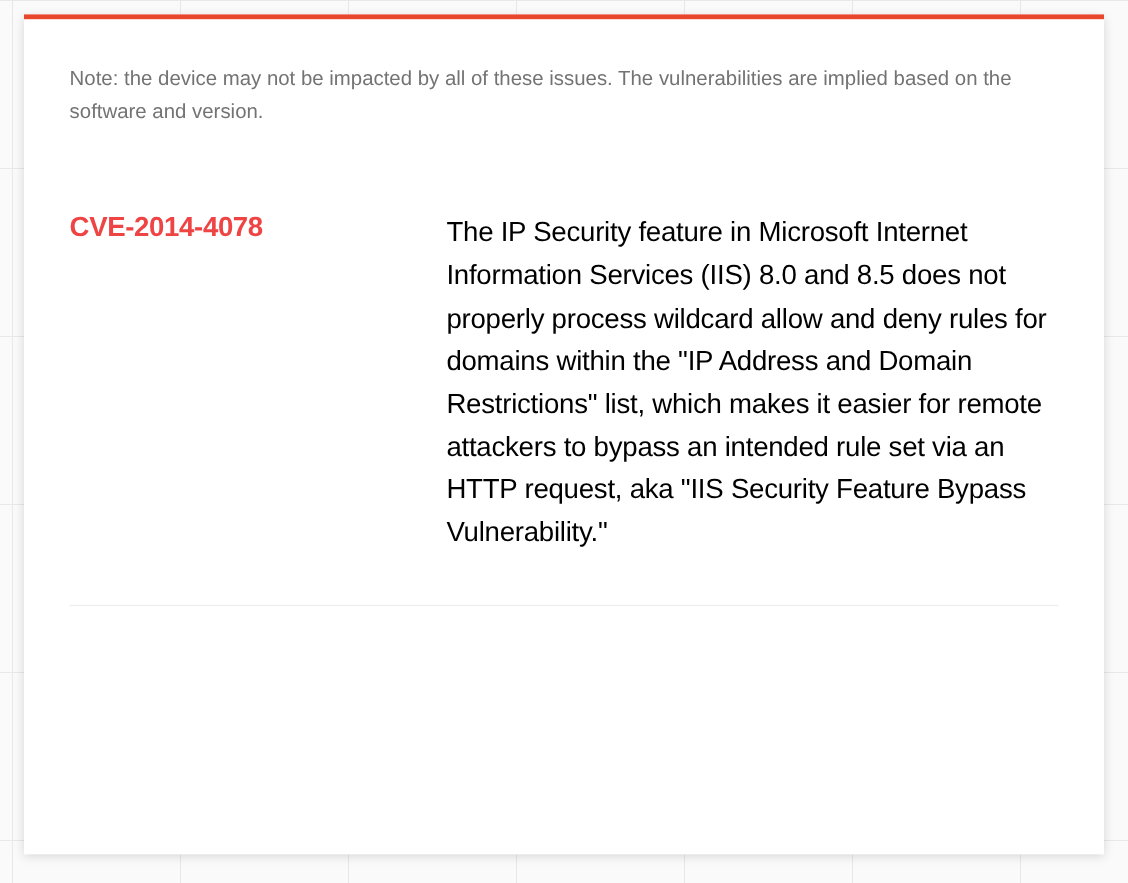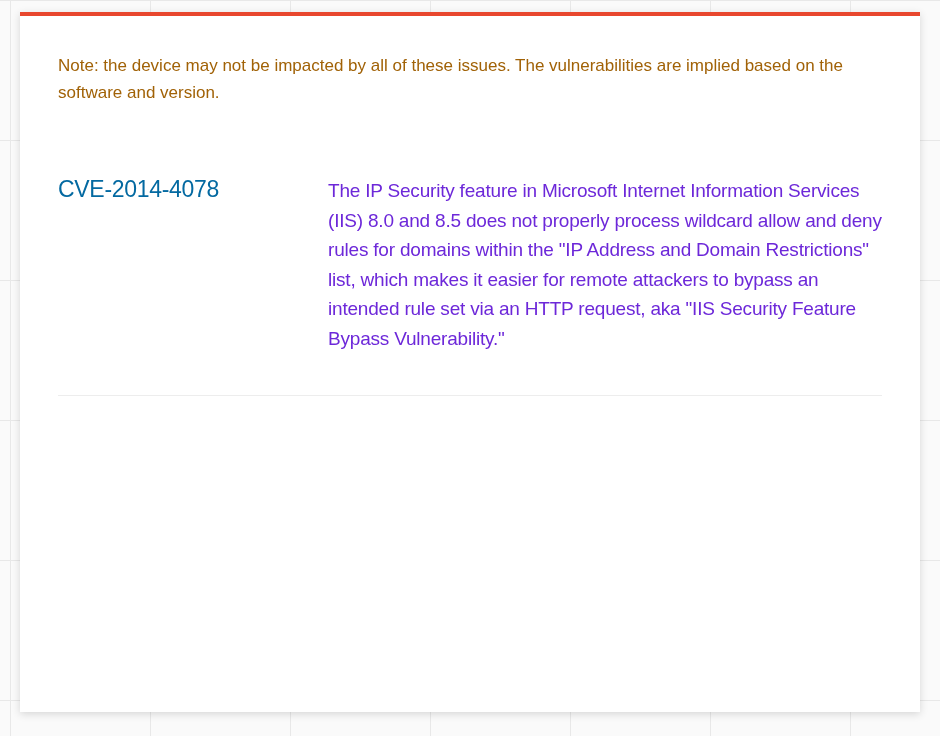--- a/index.html
+++ b/index.html
@@ -64,45 +64,46 @@
     .card-title {
       font-size: 34px;
       font-weight: 800;
       color: #1a1a1a;
       letter-spacing: -0.5px;
     }
     
     .card-note {
       font-size: 17px;
       line-height: 1.6;
-      color: #a16207;
+      color: #737373;
       margin-bottom: 70px;
     }
     
     .vuln-row {
       display: flex;
       gap: 40px;
       padding-bottom: 42px;
       border-bottom: 1px solid #ededed;
     }
     
     .vuln-id {
       flex: 0 0 230px;
       font-size: 23px;
-      font-weight: 400;
-      color: #0369a1;
+      font-weight: 700;
+      color: #ef4444;
       letter-spacing: -0.3px;
     }
     
     .vuln-desc {
       flex: 1;
-      font-size: 19px;
+      font-size: 23px;
       line-height: 1.55;
-      color: #6d28d9;
+      color: #000000;
       letter-spacing: -0.2px;
+      margin-left: 44px;
     }
   </style>
 </head>
 <body>
 
 <div class="bg-grid"></div>
 
 <div class="card">
 
   <p class="card-note">Note: the device may not be impacted by all of these issues. The vulnerabilities are implied based on the software and version.</p>

